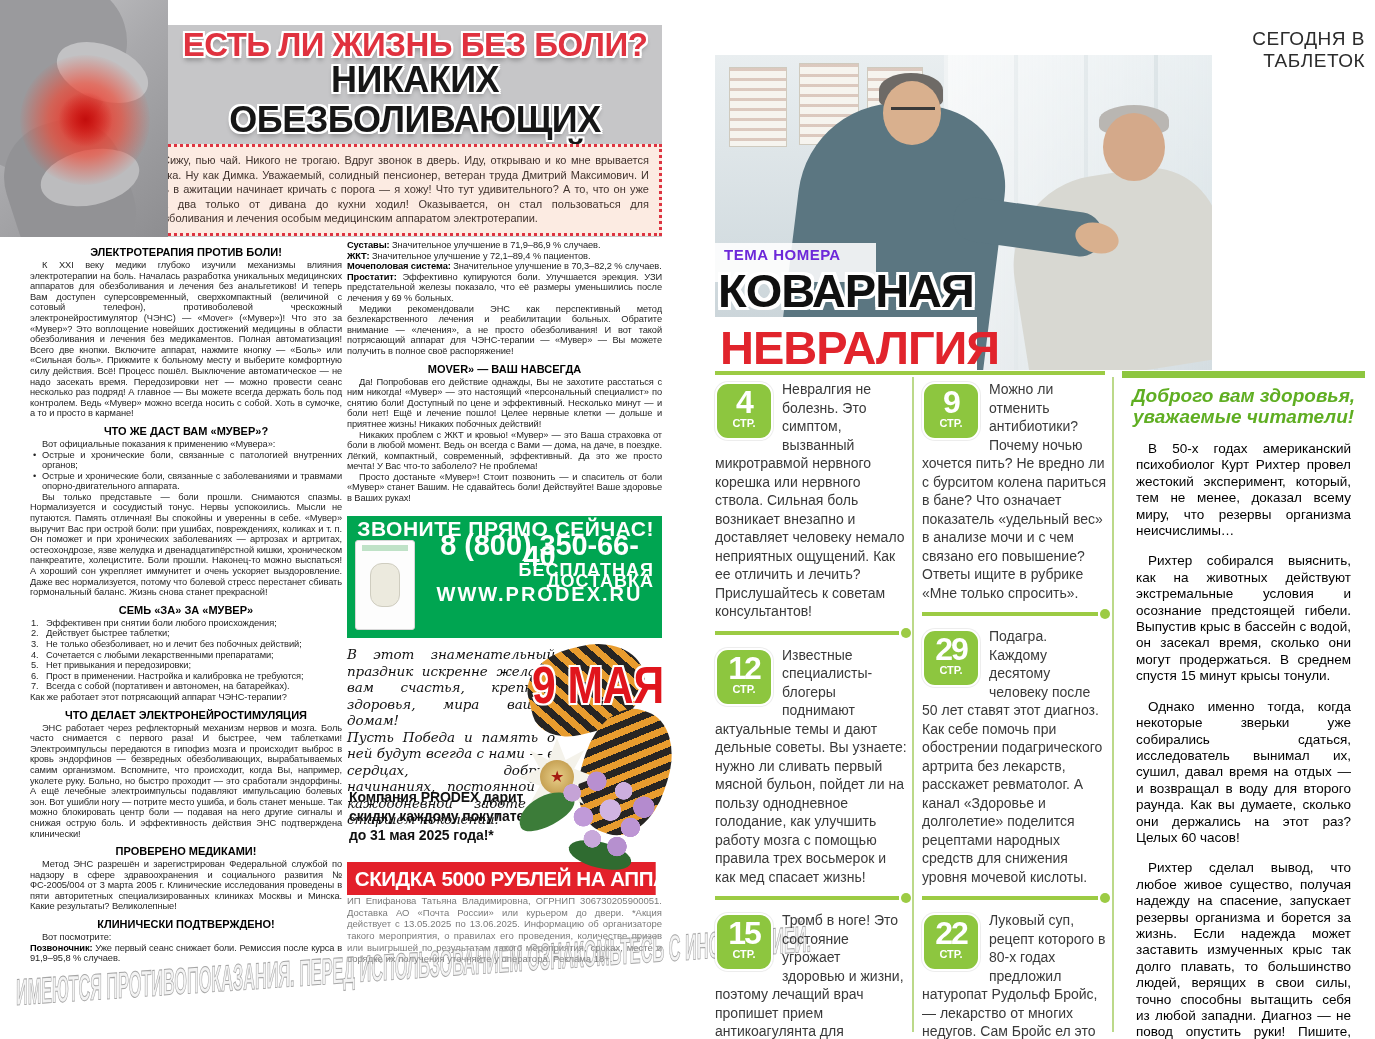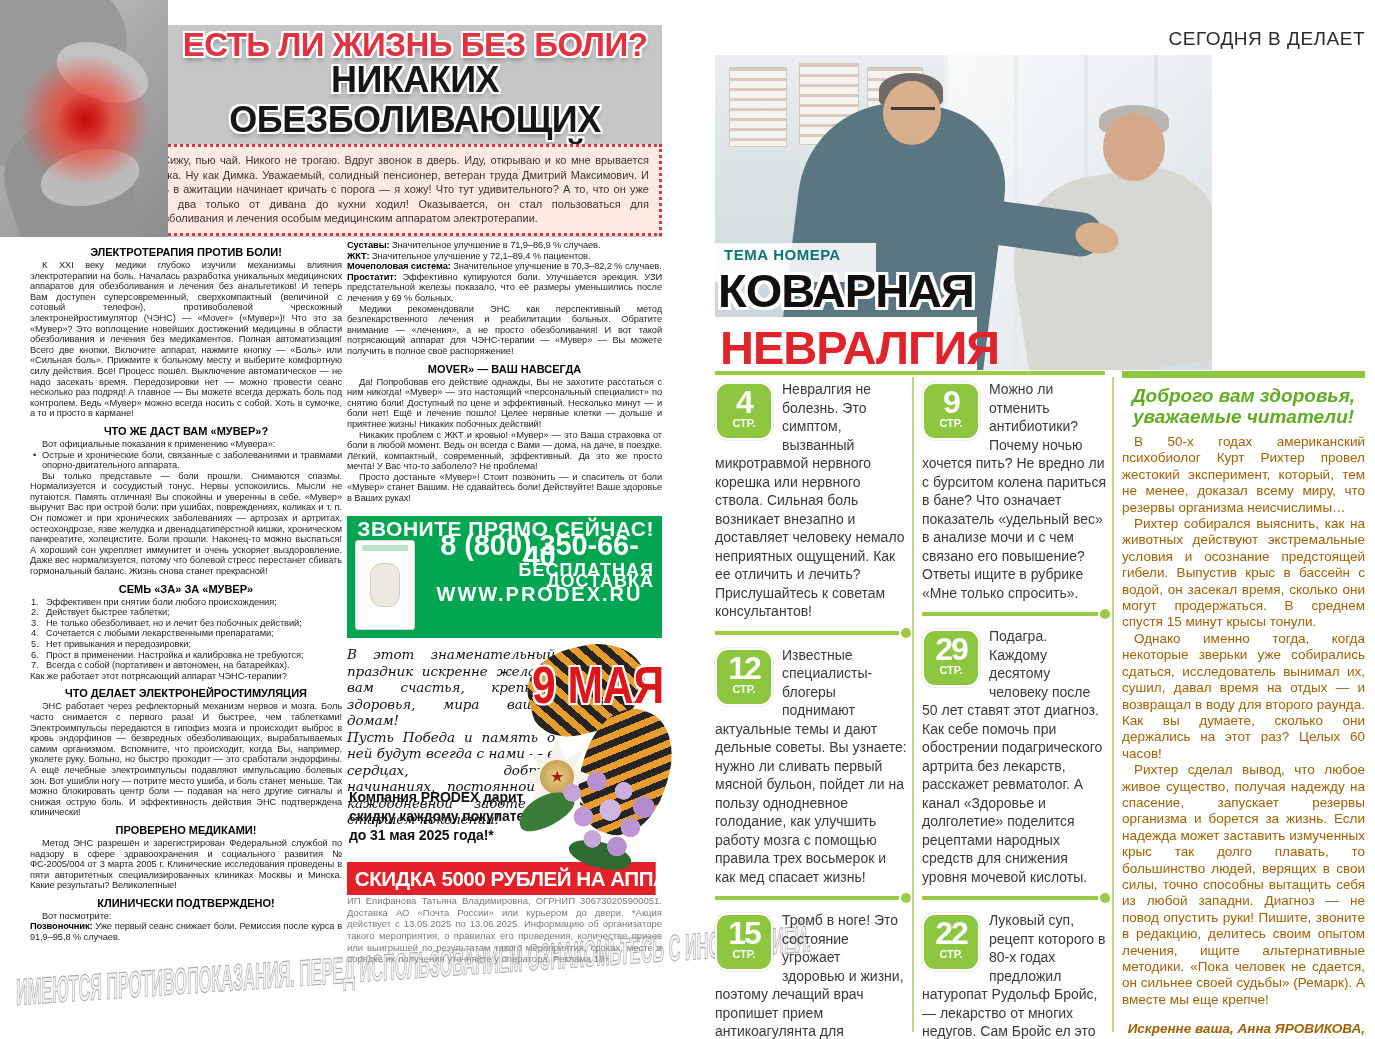--- a/index.html
+++ b/index.html
@@ -96,21 +96,21 @@
   .ph-doc-hair{position:absolute;left:164px;top:18px;width:64px;height:34px;background:#6e6a66;border-radius:50% 50% 20% 20%;}
   .ph-glasses{position:absolute;left:176px;top:52px;width:44px;height:10px;border-top:3px solid #3a3a3a;}
   .ph-doc-arm{position:absolute;left:238px;top:150px;width:150px;height:44px;background:#5b7681;border-radius:22px;transform:rotate(8deg);}
   .ph-hand{position:absolute;left:360px;top:168px;width:44px;height:30px;background:#d9b08e;border-radius:50%;transform:rotate(15deg);}
   .ph-patient{position:absolute;left:300px;top:118px;width:210px;height:200px;background:#d8d8d2;border-radius:90px 70px 0 0;transform:rotate(-9deg);}
   .ph-pat-head{position:absolute;left:388px;top:58px;width:62px;height:68px;background:#d4a98a;border-radius:50%;}
   .ph-pat-hair{position:absolute;left:384px;top:50px;width:70px;height:30px;background:#b9b6b2;border-radius:50% 50% 30% 30%;}
   .note{position:absolute;left:1212px;top:55px;width:140px;background:#fff;padding:8px 6px 10px 8px;
         font-size:13px;line-height:15.4px;text-align:right;color:#333;}
   .tema-strip{position:absolute;left:715px;top:243px;width:152px;height:39px;background:rgba(255,255,255,.88);
-        font-size:15px;font-weight:bold;color:#0f766e;line-height:23px;padding-left:9px;letter-spacing:0.5px;}
+        font-size:15px;font-weight:bold;color:#6d28d9;line-height:23px;padding-left:9px;letter-spacing:0.5px;}
   .title1{position:absolute;left:718px;top:263px;font-size:47px;font-weight:800;color:#101010;letter-spacing:-1px;
         text-shadow:-3px -3px 0 #fff,3px -3px 0 #fff,-3px 3px 0 #fff,3px 3px 0 #fff,0 -3px 0 #fff,0 3px 0 #fff,-3px 0 0 #fff,3px 0 0 #fff;}
   .title2-strip{position:absolute;left:715px;top:317px;width:262px;height:53px;background:#fff;}
   .title2{position:absolute;left:720px;top:320px;font-size:47px;font-weight:800;color:#e1242c;letter-spacing:-1px;}
   .top-rule{position:absolute;left:715px;top:371px;width:390px;height:4px;background:#9ccb44;}
   .vline{position:absolute;top:377px;height:655px;width:2px;background:#bcd98a;}
   
   .icol{position:absolute;top:380px;}
   #icolA{left:715px;width:192px;}
   #icolB{left:922px;width:184px;}
@@ -119,21 +119,21 @@
          margin:2px 9px 2px 0;border:2px solid #fff;box-shadow:0 0 0 1px rgba(0,0,0,.07);}
   .badge .num{display:block;font-size:32px;font-weight:800;line-height:32px;margin-top:2px;letter-spacing:-2px;}
   .badge .str{display:block;font-size:11px;font-weight:800;line-height:11px;margin-top:0;}
   .itxt{font-size:14px;line-height:17.5px;color:#3a3a3a;text-align:justify;}
   .gsep{clear:both;position:relative;height:4px;background:#9ccb44;margin:10px 8px 11px 0;}
   .gsep::after{content:"";position:absolute;right:-12px;top:-3px;width:10px;height:10px;border-radius:50%;background:#9ccb44;}
   
   .ed{position:absolute;left:1122px;top:371px;width:243px;}
   .ed-bar{height:7px;background:#8dc63f;margin-bottom:7px;}
   .ed h4{margin:0 0 7px;text-align:center;font-size:19px;line-height:21px;color:#5fae22;font-style:italic;font-weight:800;}
-  .ed p{margin:0;font-size:13.5px;line-height:16.4px;text-align:justify;color:#a16207;text-indent:12px;}
+  .ed p{margin:14px;font-size:13.5px;line-height:16.4px;text-align:justify;color:#000000;text-indent:12px;}
   .ed .sig{margin-top:12px;text-indent:0;text-align:right;font-style:italic;font-weight:bold;font-size:13.5px;line-height:17px;}
 </style>
 </head>
 <body>
 
 <div id="canvas">
 
   <div class="gray-panel"></div>
 
   <div class="hl-red">ЕСТЬ ЛИ ЖИЗНЬ БЕЗ БОЛИ?</div>
@@ -152,20 +152,21 @@
     <div class="kp-glow"></div>
     <div class="kp-core"></div>
   </div>
 
   <div class="lp-col" id="col1">
     <h3>ЭЛЕКТРОТЕРАПИЯ ПРОТИВ БОЛИ!</h3>
     <p class="ind">К XXI веку медики глубоко изучили механизмы влияния электротерапии на боль. Началась разработка уникальных медицинских аппаратов для обезболивания и лечения без анальгетиков! И теперь Вам доступен суперсовременный, сверхкомпактный (величиной с сотовый телефон), противоболевой чрескожный электронейростимулятор (ЧЭНС) — «Mover» («Мувер»)! Что это за «Мувер»? Это воплощение новейших достижений медицины в области обезболивания и лечения без медикаментов. Полная автоматизация! Всего две кнопки. Включите аппарат, нажмите кнопку — «Боль» или «Сильная боль». Прижмите к больному месту и выберите комфортную силу действия. Всё! Процесс пошёл. Выключение автоматическое — не надо засекать время. Передозировки нет — можно провести сеанс несколько раз подряд! А главное — Вы можете всегда держать боль под контролем. Ведь «Мувер» можно всегда носить с собой. Хоть в сумочке, а то и просто в кармане!</p>
     <h3>ЧТО ЖЕ ДАСТ ВАМ «МУВЕР»?</h3>
     <p class="ind">Вот официальные показания к применению «Мувера»:</p>
     <ul class="bul">
+      <li><span>Острые и хронические боли, связанные с патологией внутренних органов;</span></li>
       <li><span>Острые и хронические боли, связанные с заболеваниями и травмами опорно-двигательного аппарата.</span></li>
     </ul>
     <p class="ind">Вы только представьте — боли прошли. Снимаются спазмы. Нормализуется и сосудистый тонус. Нервы успокоились. Мысли не путаются. Память отличная! Вы спокойны и уверенны в себе. «Мувер» выручит Вас при острой боли: при ушибах, повреждениях, коликах и т. п. Он поможет и при хронических заболеваниях — артрозах и артритах, остеохондрозе, язве желудка и двенадцатипёрстной кишки, хроническом панкреатите, холецистите. Боли прошли. Наконец-то можно выспаться! А хороший сон укрепляет иммунитет и очень ускоряет выздоровление. Даже вес нормализуется, потому что болевой стресс перестанет сбивать гормональный баланс. Жизнь снова станет прекрасной!</p>
     <h3>СЕМЬ «ЗА» ЗА «МУВЕР»</h3>
     <ol class="seven">
       <li><span>Эффективен при снятии боли любого происхождения;</span></li>
       <li><span>Действует быстрее таблетки;</span></li>
       <li><span>Не только обезболивает, но и лечит без побочных действий;</span></li>
       <li><span>Сочетается с любыми лекарственными препаратами;</span></li>
       <li><span>Нет привыкания и передозировки;</span></li>
@@ -220,21 +221,21 @@
       </div>
       <div class="m9-promo">Компания PRODEX дарит скидку каждому покупателю до 31 мая 2025 года!*</div>
     </div>
 
     <div class="banner">СКИДКА 5000 РУБЛЕЙ НА АППАРАТ!</div>
     <p class="fine">ИП Епифанова Татьяна Владимировна, ОГРНИП 306730205900051. Доставка АО «Почта России» или курьером до двери. *Акция действует с 13.05.2025 по 13.06.2025. Информацию об организаторе такого мероприятия, о правилах его проведения, количестве призов или выигрышей по результатам такого мероприятия, сроках, месте и порядке их получения уточняйте у оператора. Реклама 18+.</p>
   </div>
 
   <div class="watermark">ИМЕЮТСЯ ПРОТИВОПОКАЗАНИЯ. ПЕРЕД ИСПОЛЬЗОВАНИЕМ ОЗНАКОМЬТЕСЬ С ИНСТРУКЦИЕЙ.</div>
 
-  <div class="kicker">СЕГОДНЯ В ДЕЛАЕТ</div>
+  <div class="kicker">СЕГОДНЯ В ТАБЛЕТОК</div>
 
   <div class="photo">
     <div class="ph-window"></div>
     <div class="ph-poster" style="left:14px;top:12px;width:56px;height:78px;"></div>
     <div class="ph-poster" style="left:84px;top:8px;width:58px;height:80px;"></div>
     <div class="ph-poster" style="left:152px;top:12px;width:54px;height:74px;"></div>
     <div class="ph-patient"></div>
     <div class="ph-pat-hair"></div>
     <div class="ph-pat-head"></div>
     <div class="ph-doctor"></div>

